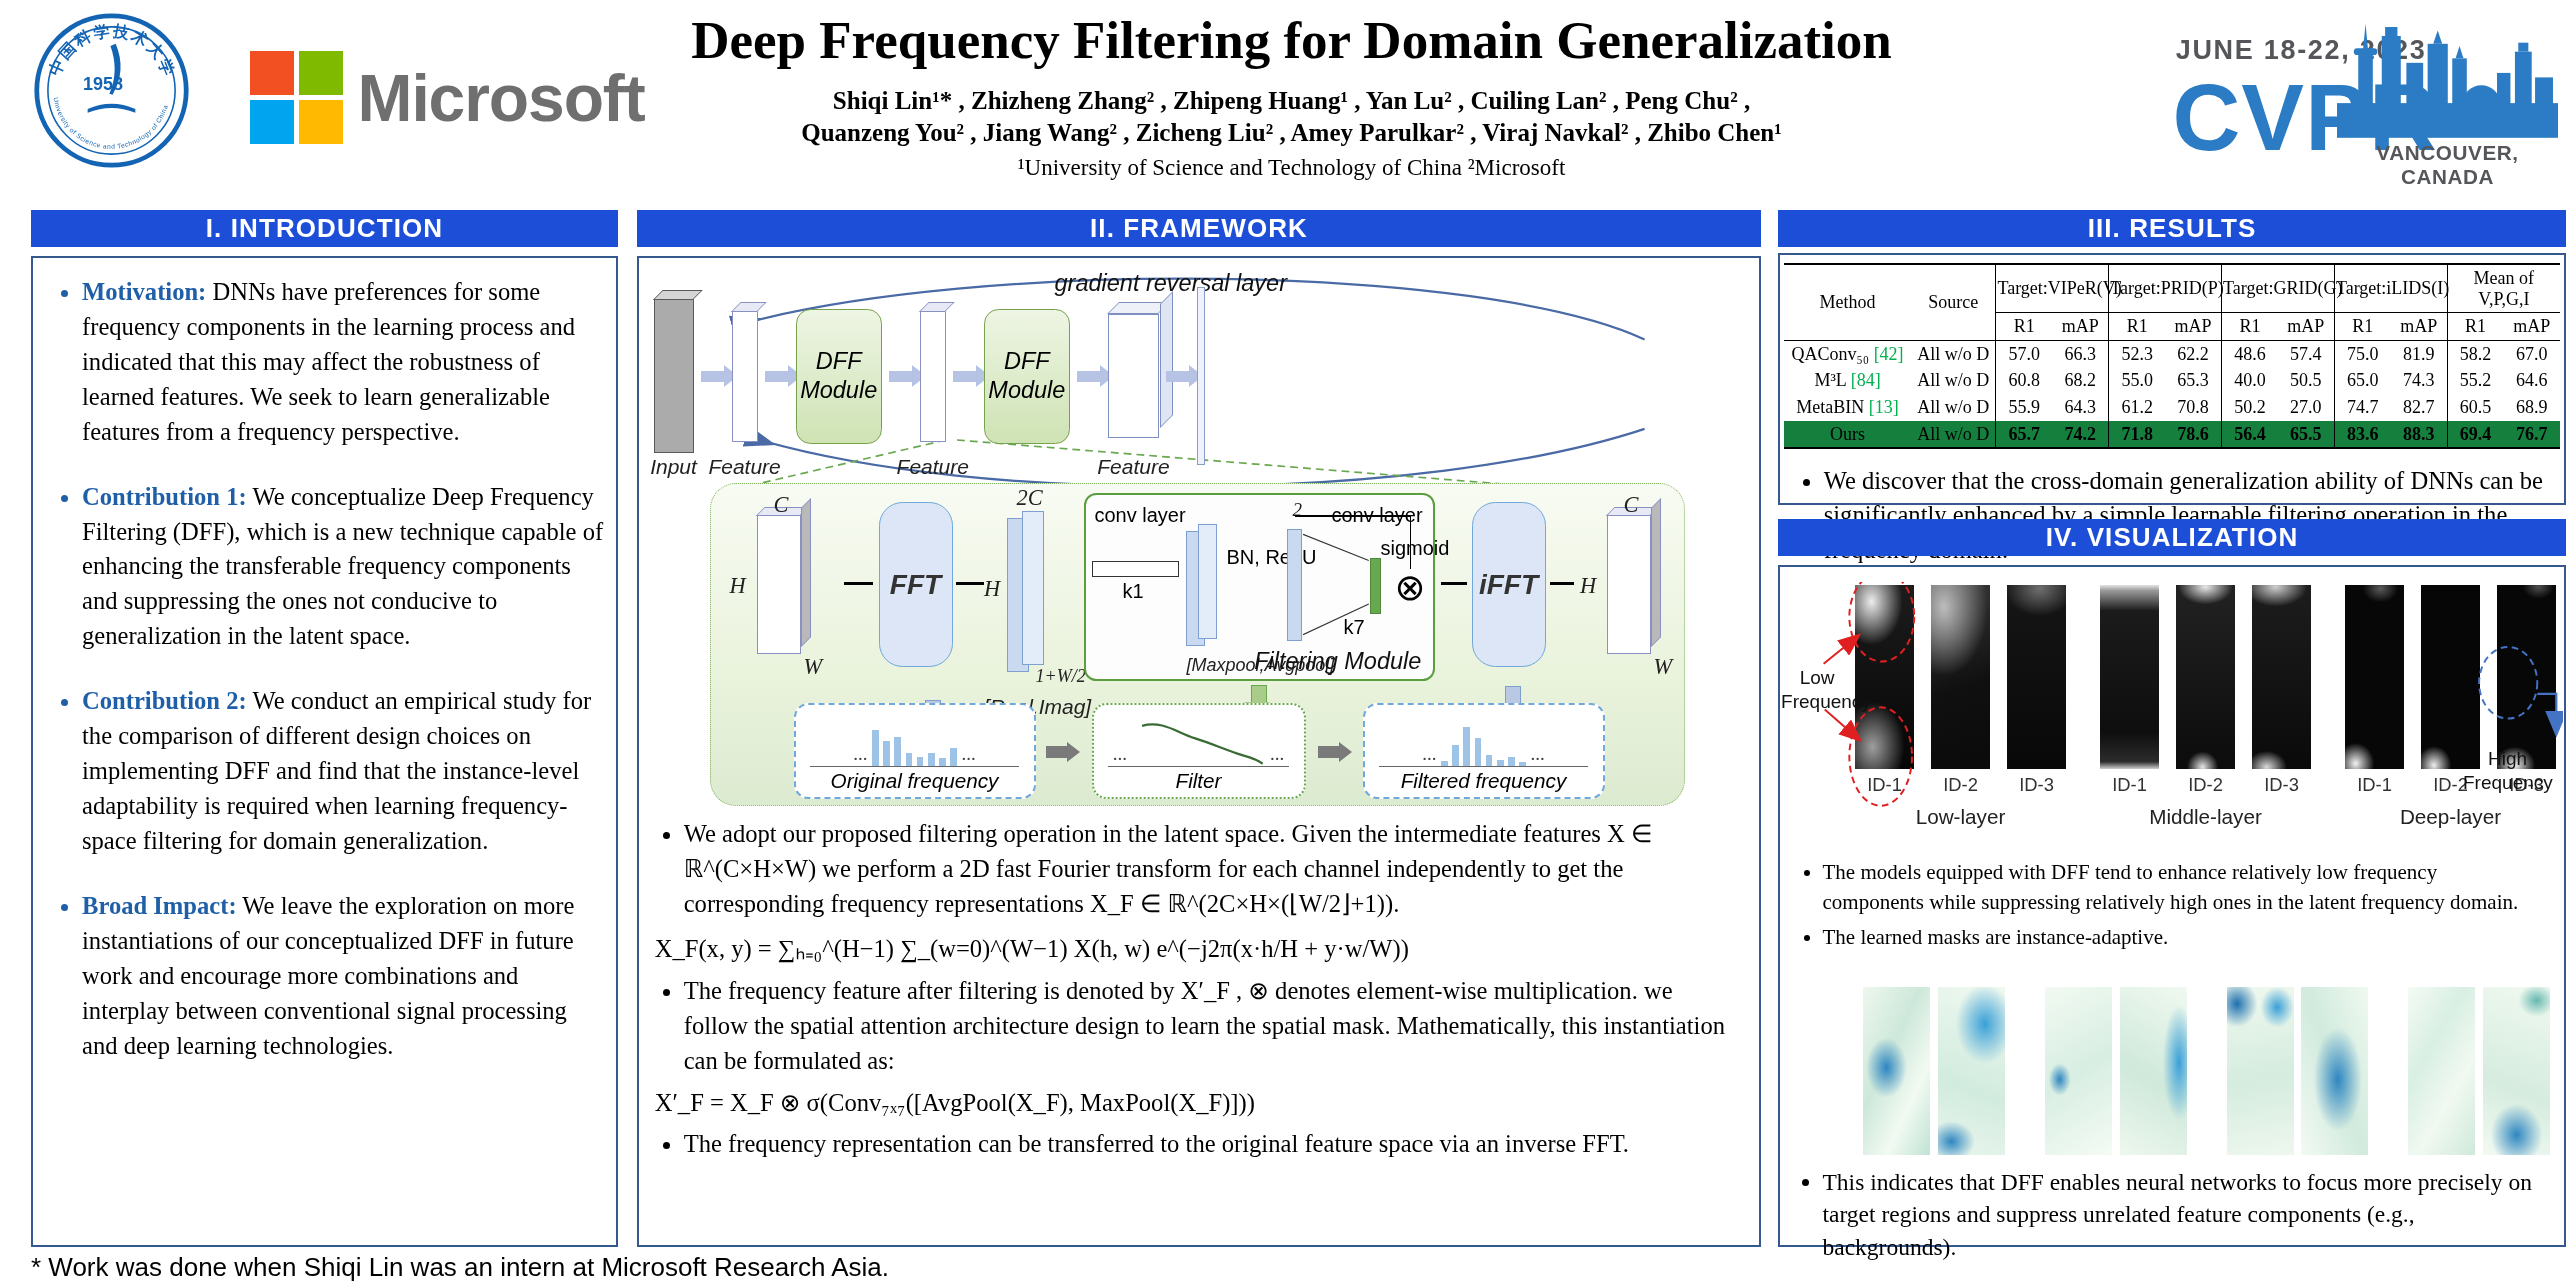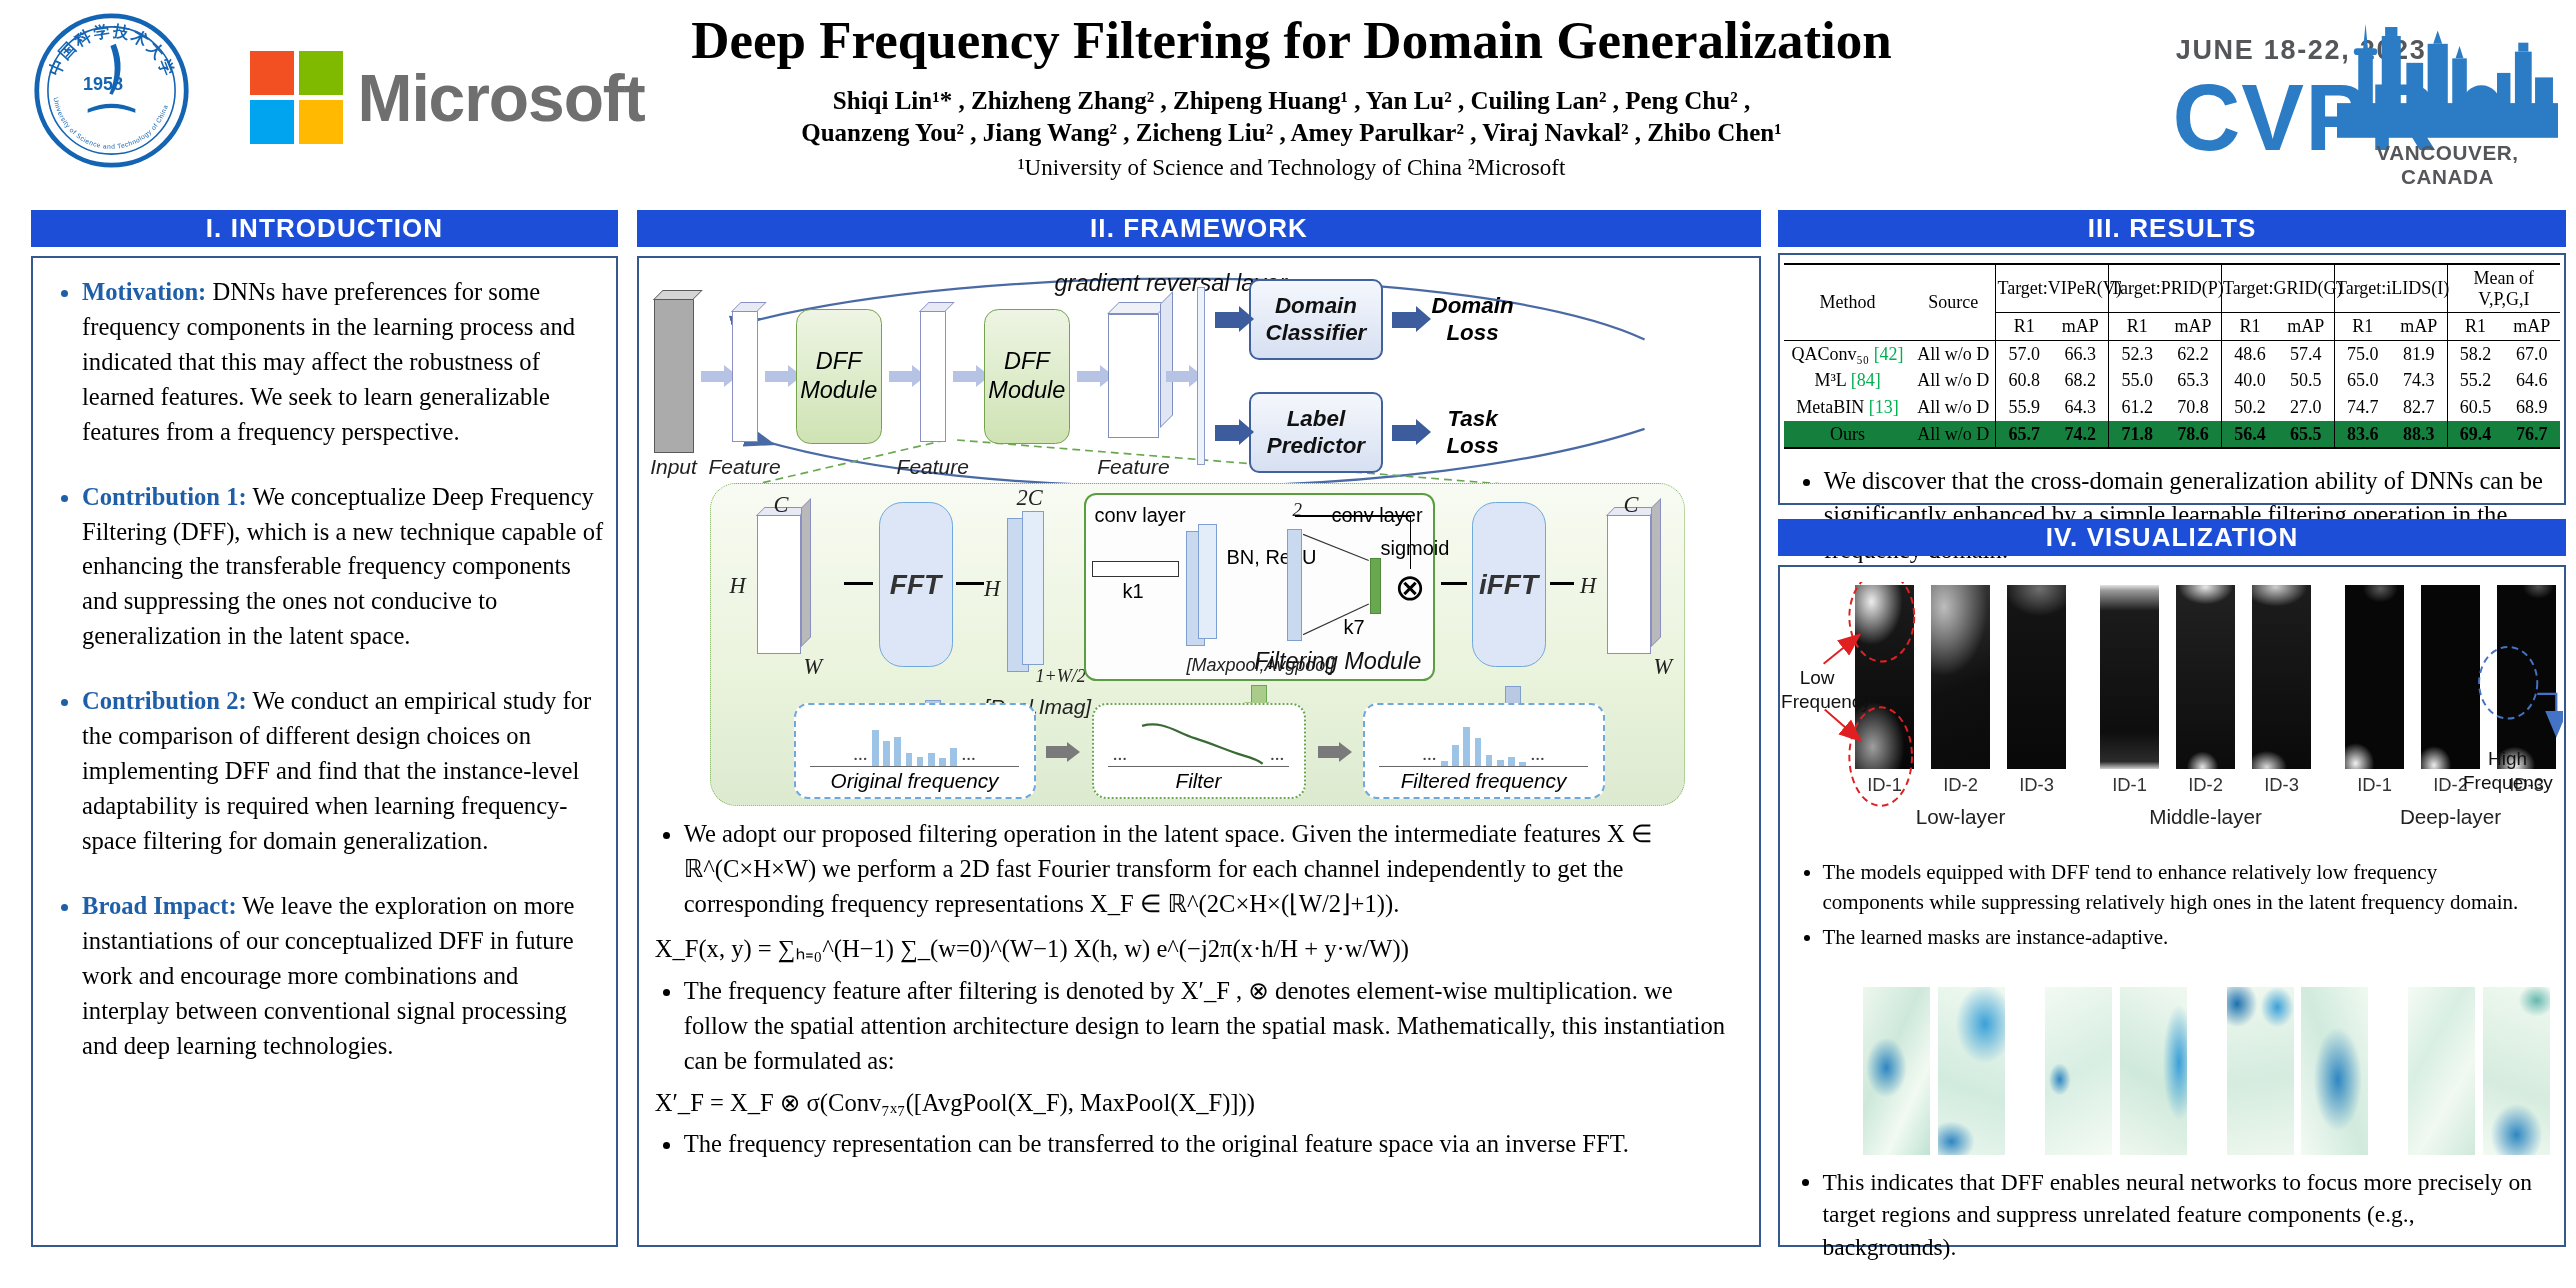--- a/index.html
+++ b/index.html
@@ -272,34 +272,20 @@
           <div class="dffm" style="width:84px;">DFF Module</div>
         </div>
         <div class="arr"></div>
         <div class="pstage">
           <div class="cube"></div>
           <div class="plabel">Feature</div>
         </div>
         <div class="arr"></div>
         <div class="pstage">
           <div class="vbar"></div>
-        </div>
-        <div class="branch">
-          <div class="brrow">
-            <div class="arrN"></div>
-            <div class="lossbox">Domain Classifier</div>
-            <div class="arrN"></div>
-            <div class="losslbl">Domain Loss</div>
-          </div>
-          <div class="brrow">
-            <div class="arrN"></div>
-            <div class="lossbox">Label Predictor</div>
-            <div class="arrN"></div>
-            <div class="losslbl">Task Loss</div>
-          </div>
         </div>
       </div>
 
       <div class="dffbox">
 
         <div class="din" style="left:9px;top:15.7px;width:123px;height:168px;">
           <div class="t3d" style="position:absolute;left:37px;top:14.5px;"></div>
           <div class="dim" style="position:absolute;left:54px;top:-7.8px;">C</div>
           <div class="dim" style="position:absolute;left:10px;top:73px;">H</div>
           <div class="dim" style="position:absolute;left:84px;top:154px;">W</div>
@@ -610,14 +596,15 @@
           <div class="mimg m7"></div>
         </div>
       </div>
     <div class="viz-final">
       <ul>
           <li>This indicates that DFF enables neural networks to focus more precisely on target regions and suppress unrelated feature components (e.g., backgrounds).</li>
         </ul>
     </div>
   </div>
 
+  <div class="footnote">* Work was done when Shiqi Lin was an intern at Microsoft Research Asia.</div>
 </div>
 
 
 </body></html>

